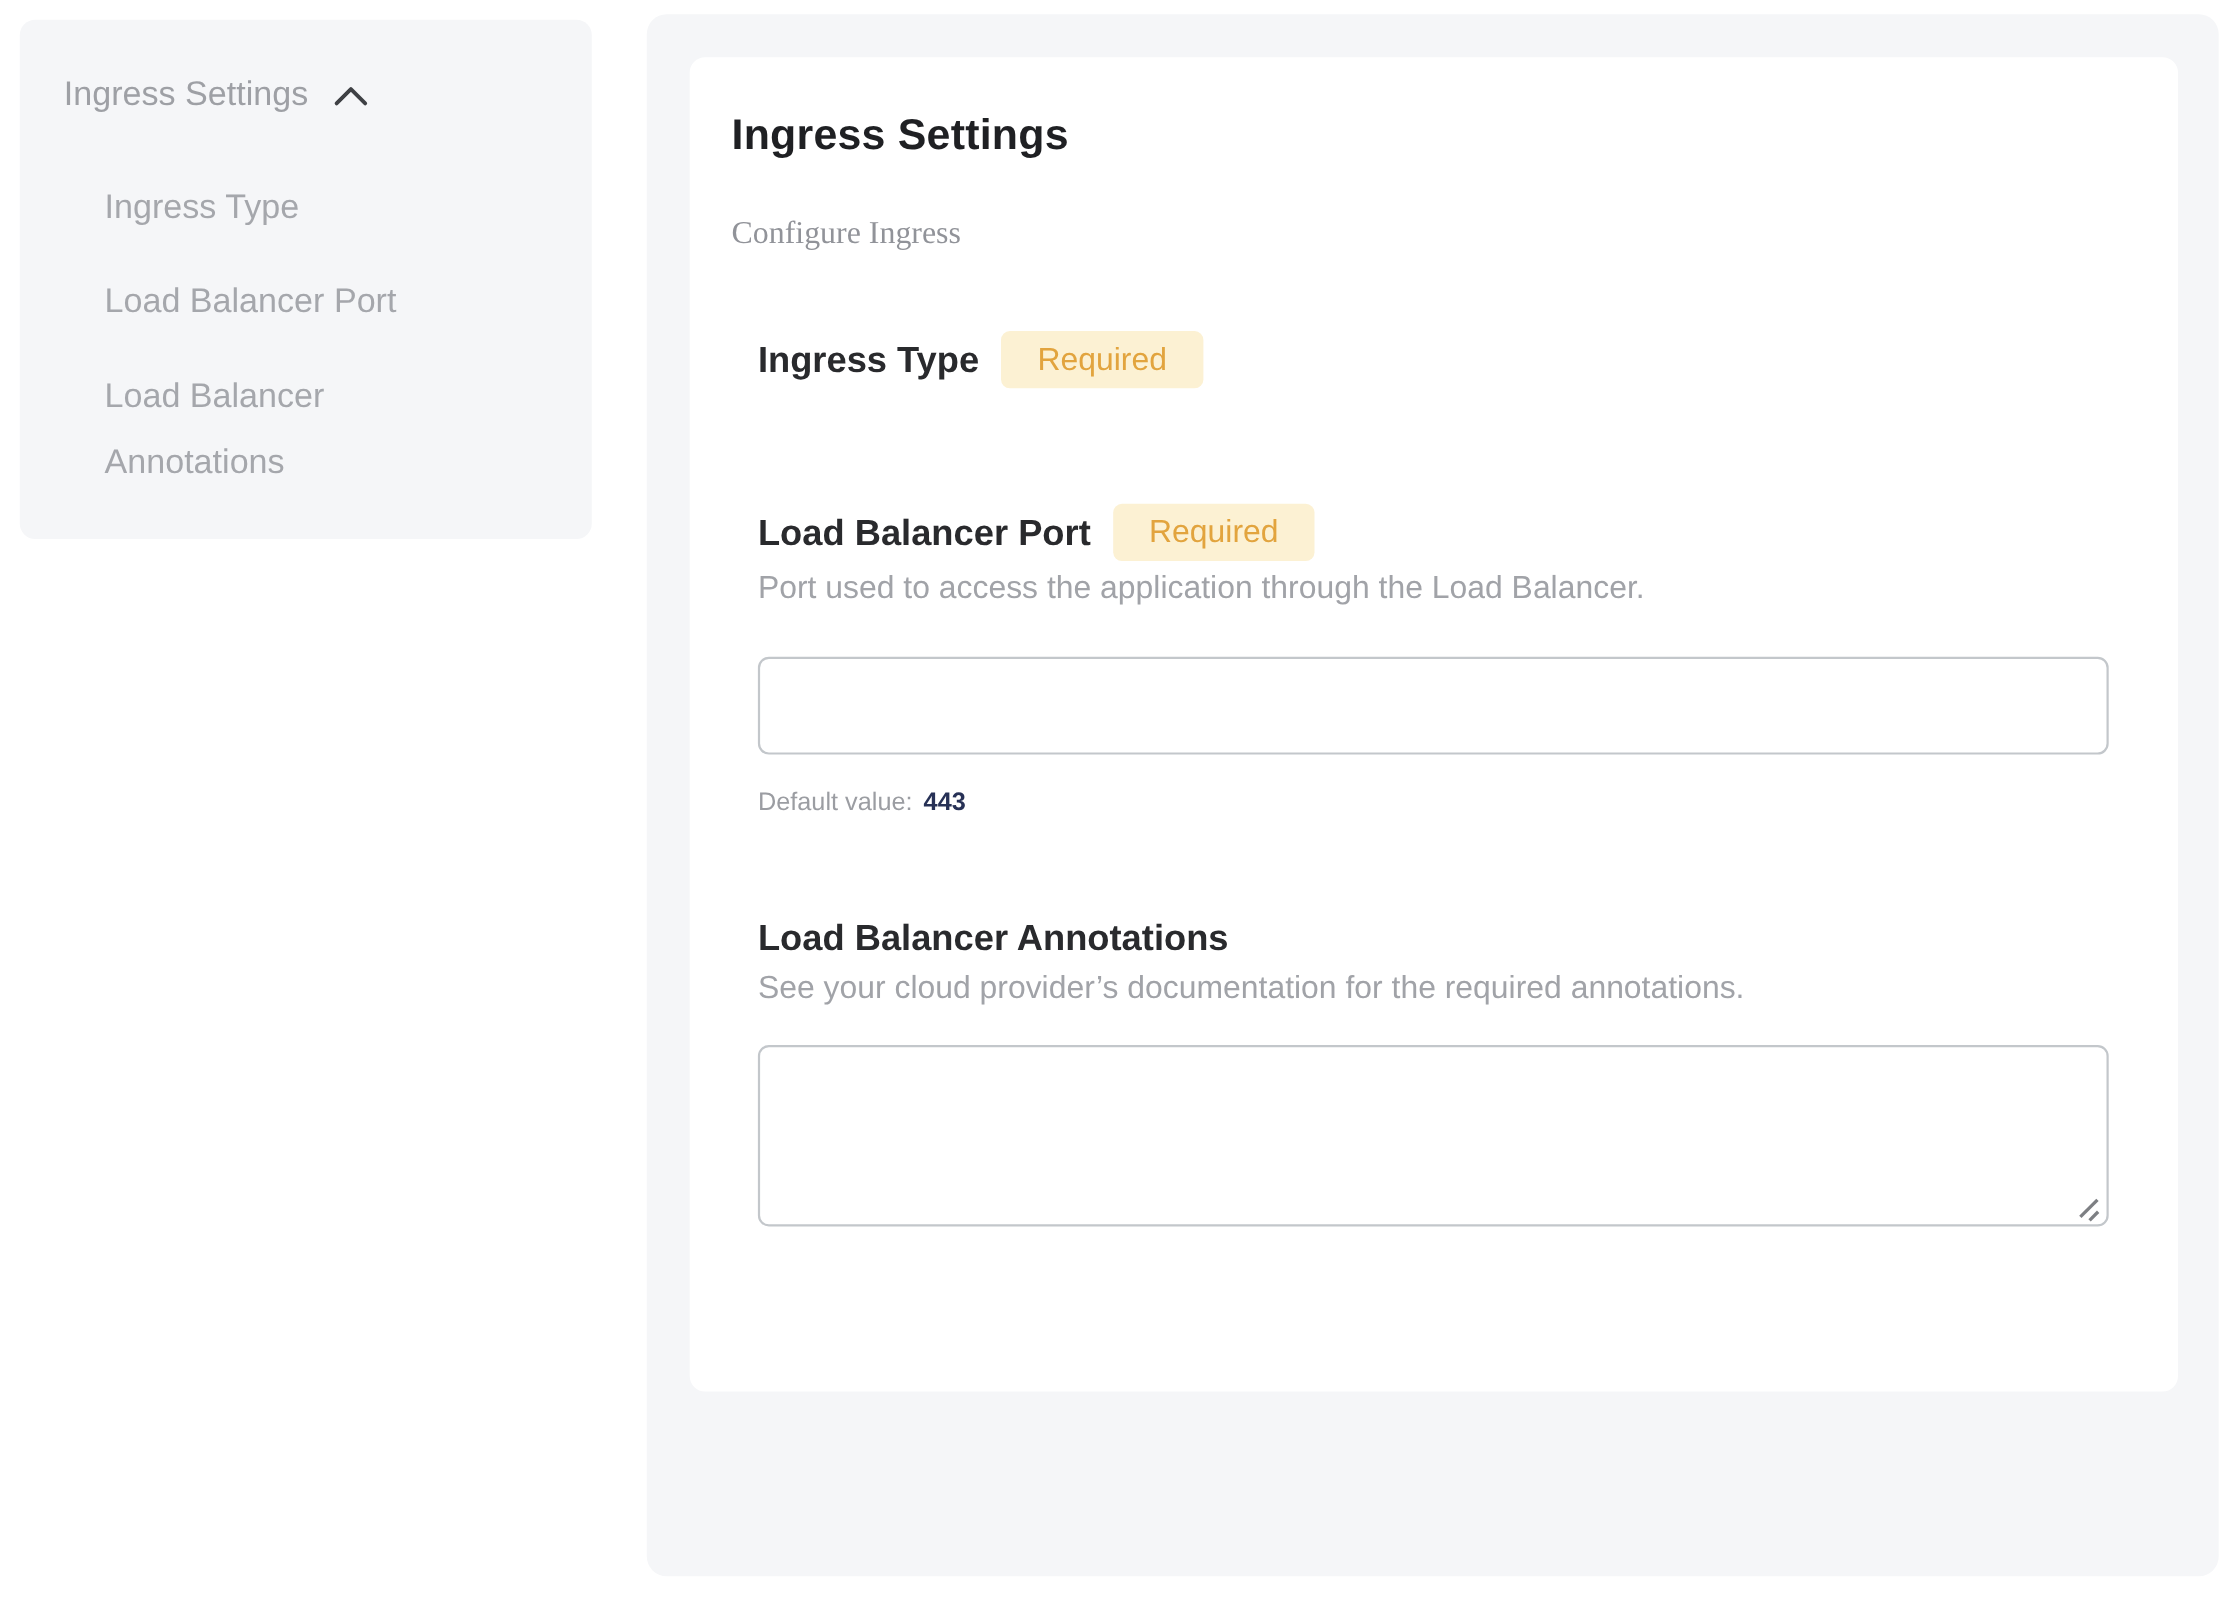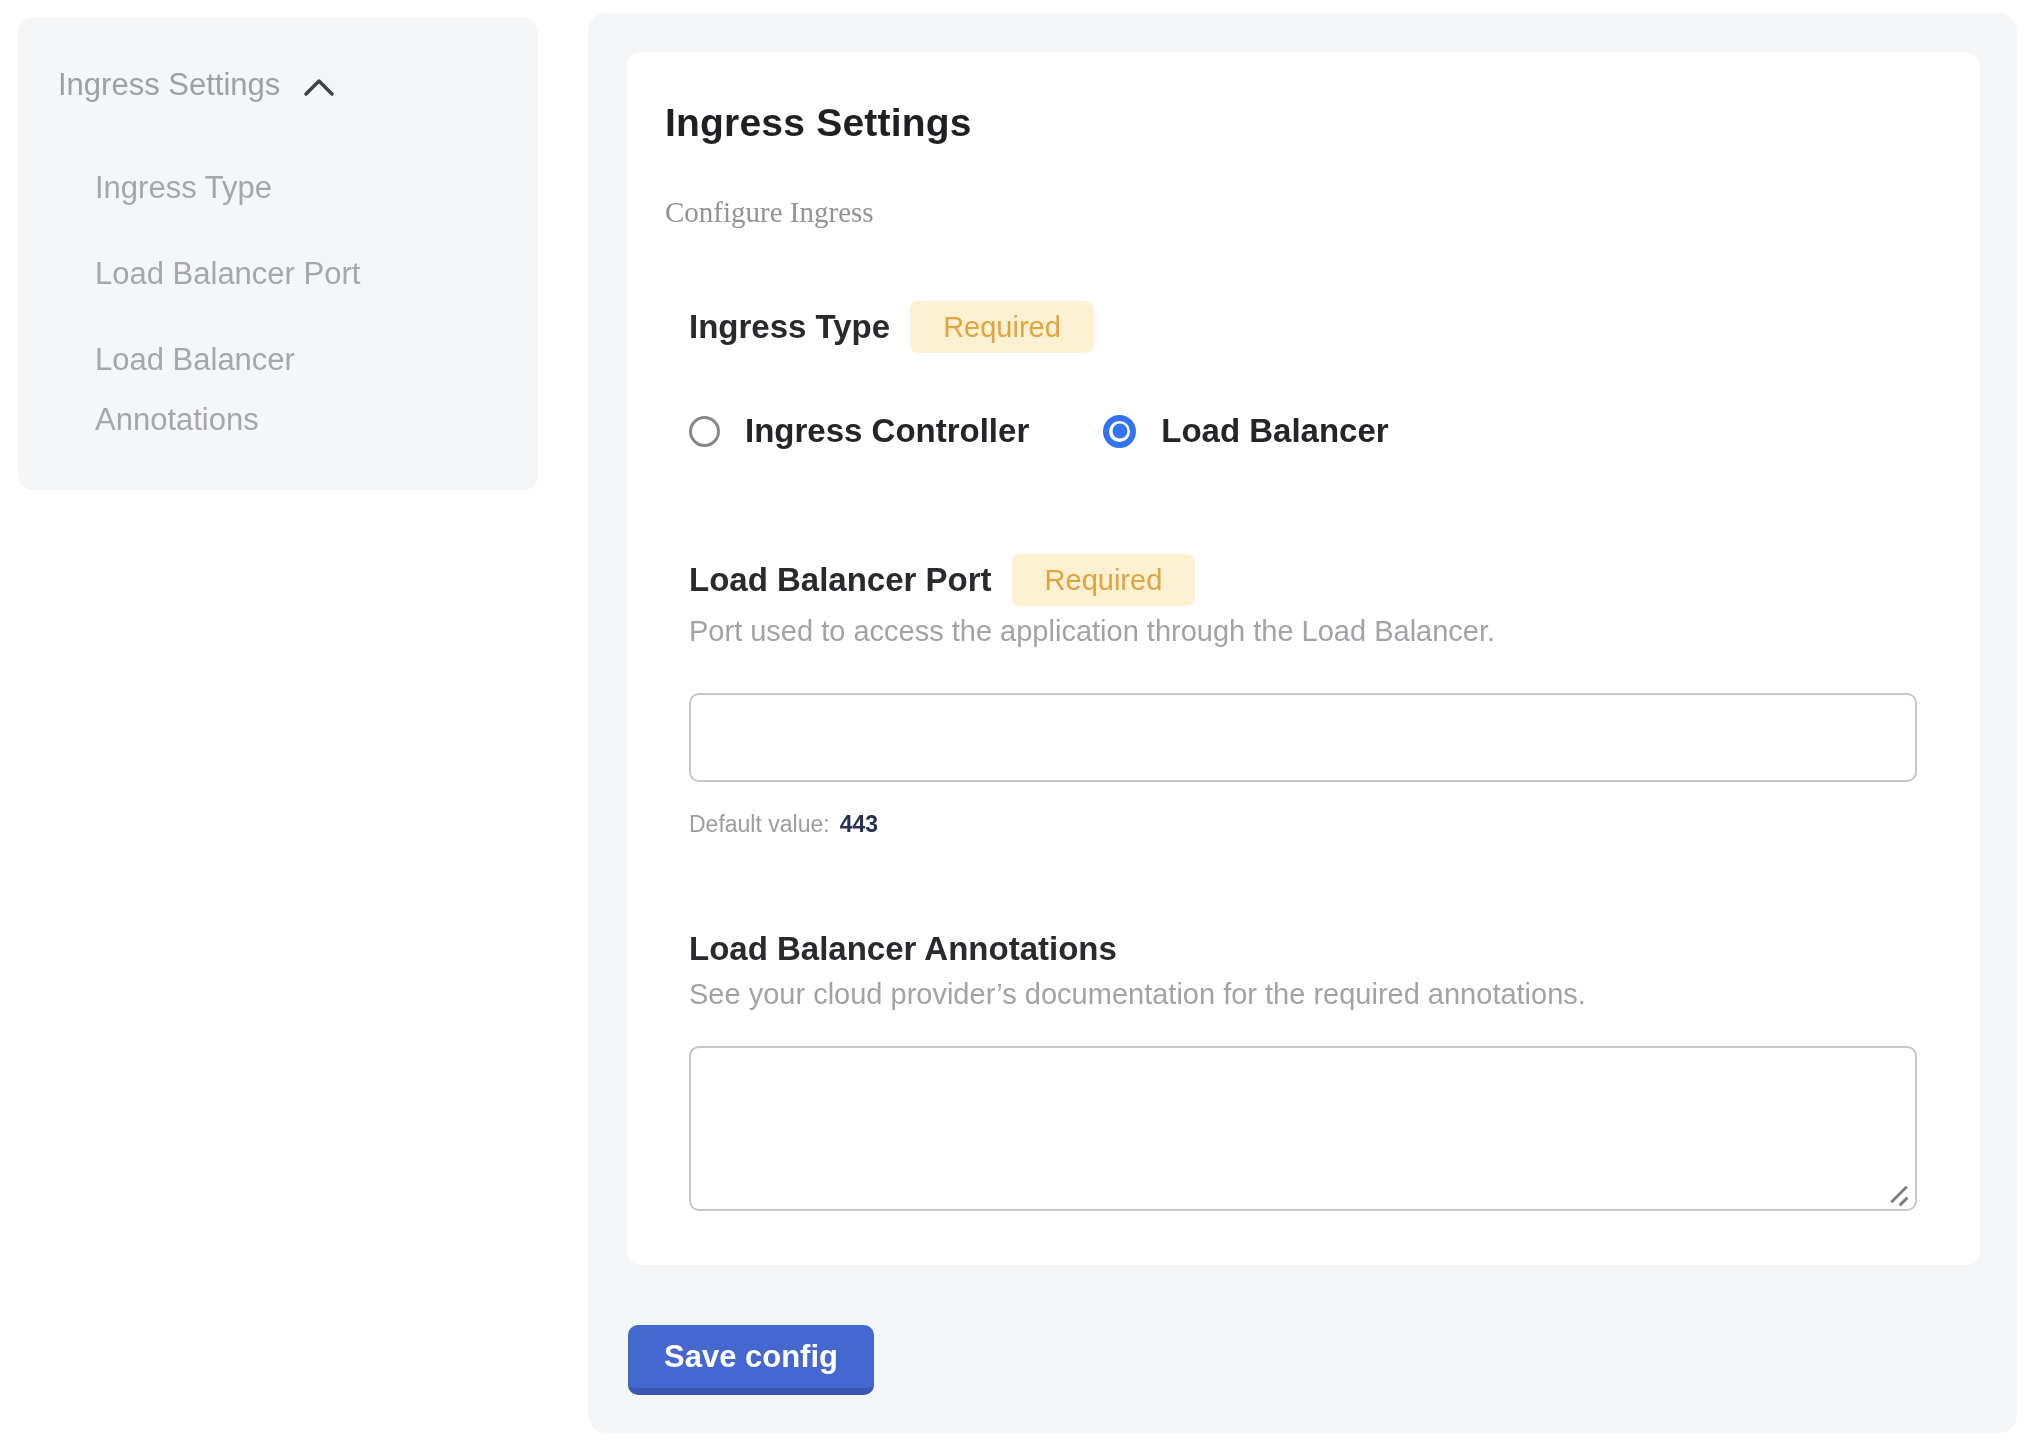--- a/index.html
+++ b/index.html
@@ -158,30 +158,20 @@
     <h1 class="card-title">Ingress Settings</h1>
     <p class="card-subtitle">Configure Ingress</p>
 
     <div class="sections">
 
       <div class="label-row mt-s1">
         <span class="field-label">Ingress Type</span>
         <span class="badge">Required</span>
       </div>
 
-      <div class="radio-row">
-        <div class="radio-opt">
-          <span class="radio-circle"></span>
-          <span class="radio-label">Ingress Controller</span>
-        </div>
-        <div class="radio-opt">
-          <span class="radio-circle checked"></span>
-          <span class="radio-label">Load Balancer</span>
-        </div>
-      </div>
 
       <div class="label-row mt-s2">
         <span class="field-label">Load Balancer Port</span>
         <span class="badge">Required</span>
       </div>
       <div class="field-desc desc-tight">Port used to access the application through the Load Balancer.</div>
 
       <input class="text-input" type="text" value="" style="">
 
       <div class="default-row">
@@ -194,14 +184,13 @@
       <div class="field-desc desc-tight">See your cloud provider’s documentation for the required annotations.</div>
 
       <div class="ta-wrap">
         <textarea class="textarea" style=""></textarea>
         <span class="resize-handle"></span>
       </div>
 
     </div>
   </section>
 
-  <button class="save-btn">Save config</button>
 </main>
 
 </body></html>

